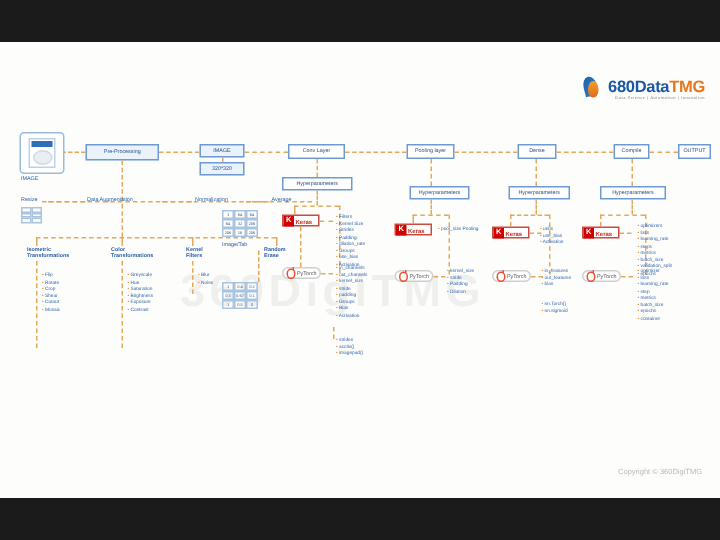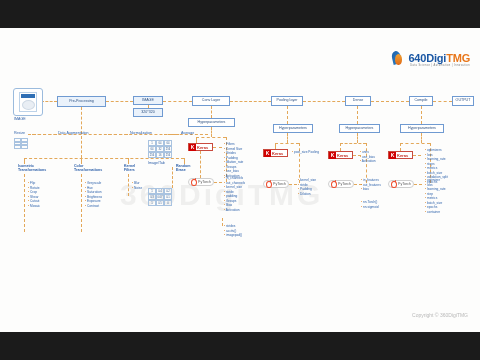--- a/index.html
+++ b/index.html
@@ -46,21 +46,21 @@
 
 <div id="stage">
 
   <div id="canvas">
 
     <div class="logo">
       <div class="logo-mark">
         <div class="swoosh"></div>
           <div class="flame"></div>
       </div>
-      <div class="logo-text"><span class="o1">640</span><span class="dg">Digi</span><span class="i">TMG</span></div>
+      <div class="logo-text"><span class="o1">680</span><span class="dg">Data</span><span class="i">TMG</span></div>
     </div>
     <div class="logo-sub">Data Science | Automation | Innovation</div>
 
     <div class="watermark">360DigiTMG</div>
 
     <div class="conn" style="left:41px;top:73px;width:16px;"></div>
     <div class="conn" style="left:106px;top:73px;width:27px;"></div>
     <div class="conn" style="left:163px;top:73px;width:29px;"></div>
     <div class="conn" style="left:230px;top:73px;width:41px;"></div>
     <div class="conn" style="left:303px;top:73px;width:42px;"></div>

